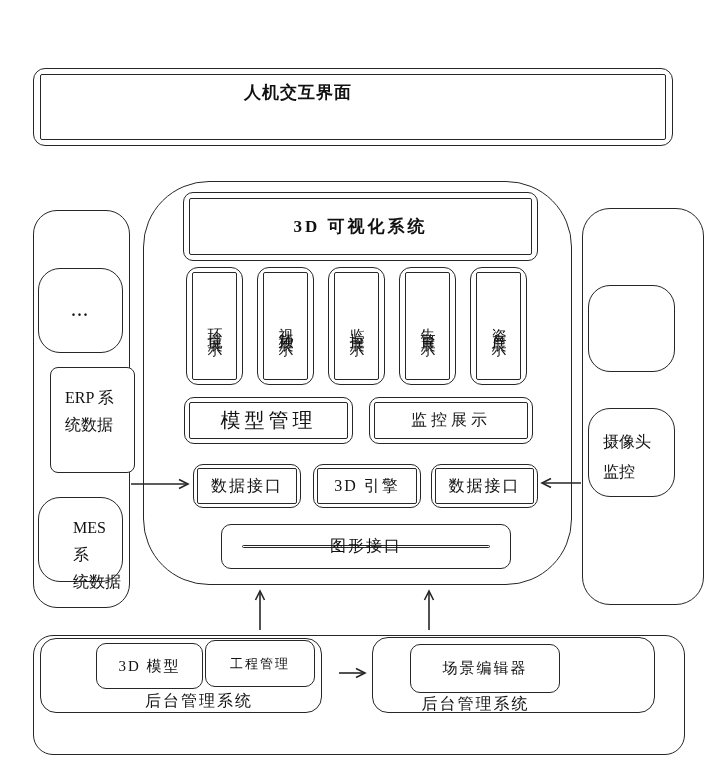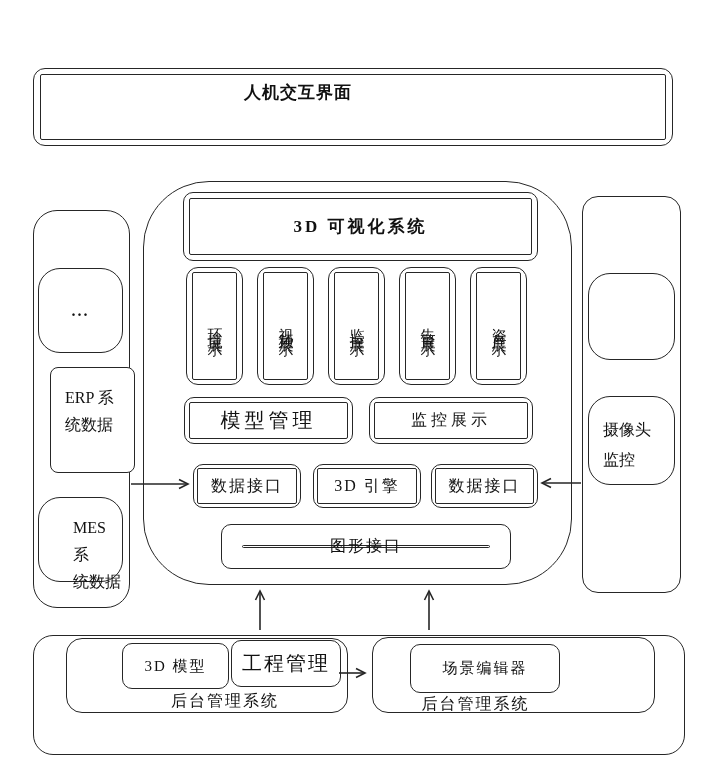--- a/index.html
+++ b/index.html
@@ -48,21 +48,21 @@
       </div>
     </div>
     <div class="sbox" style="left:4px;top:286px;width:85px;height:85px;border-radius:22px;padding-left:20px;">
       <div style="padding:16px 0 0 14px;font-size:16px;line-height:27px;">
         <div>MES 系</div>
         <div>统数据</div>
       </div>
     </div>
   </div>
 
-  <div class="sbox" style="left:582px;top:196px;width:99px;height:397px;border-radius:16px;">
+  <div class="sbox" style="left:582px;top:208px;width:122px;height:397px;border-radius:28px;">
     <div class="sbox" style="left:5px;top:76px;width:87px;height:87px;border-radius:22px;"></div>
     <div class="sbox" style="left:5px;top:199px;width:87px;height:89px;border-radius:22px;">
       <div style="padding:18px 0 0 14px;font-size:16px;line-height:30px;">
         <div>摄像头</div>
         <div>监控</div>
       </div>
     </div>
   </div>
 
   <div class="sbox" style="left:143px;top:181px;width:429px;height:404px;border-radius:66px;">
@@ -128,26 +128,26 @@
 
     <div class="dbl" style="left:77px;top:342px;width:290px;height:45px;border-radius:10px;padding:20px;">
       <div class="dbl-in">
           <span class="lbl" style="font-size:16px;">图形接口</span>
         </div>
     </div>
   </div>
 
   <div class="sbox" style="left:33px;top:635px;width:652px;height:120px;border-radius:20px;">
 
-    <div class="sbox" style="left:32px;top:2px;width:282px;height:75px;border-radius:16px;">
+    <div class="sbox" style="left:6px;top:2px;width:282px;height:75px;border-radius:16px;">
       <div class="sbox center-flex" style="left:55px;top:4px;width:107px;height:46px;border-radius:10px;">
         <span class="lbl" style="font-size:15px;">3D 模型</span>
       </div>
       <div class="sbox center-flex" style="left:164px;top:1px;width:110px;height:47px;border-radius:10px;">
-        <span class="lbl" style="font-size:20px;">工程管理</span>
+        <span class="lbl" style="font-size:13px;">工程管理</span>
       </div>
       <div style="position:absolute;left:0;top:52px;width:100%;text-align:center;">
         <span class="lbl" style="font-size:16px;position:relative;left:18px;">后台管理系统</span>
       </div>
     </div>
 
     <div class="sbox" style="left:338px;top:1px;width:283px;height:76px;border-radius:16px;">
       <div class="sbox center-flex" style="left:37px;top:6px;width:150px;height:49px;border-radius:10px;">
         <span class="lbl" style="font-size:15px;">场景编辑器</span>
       </div>

